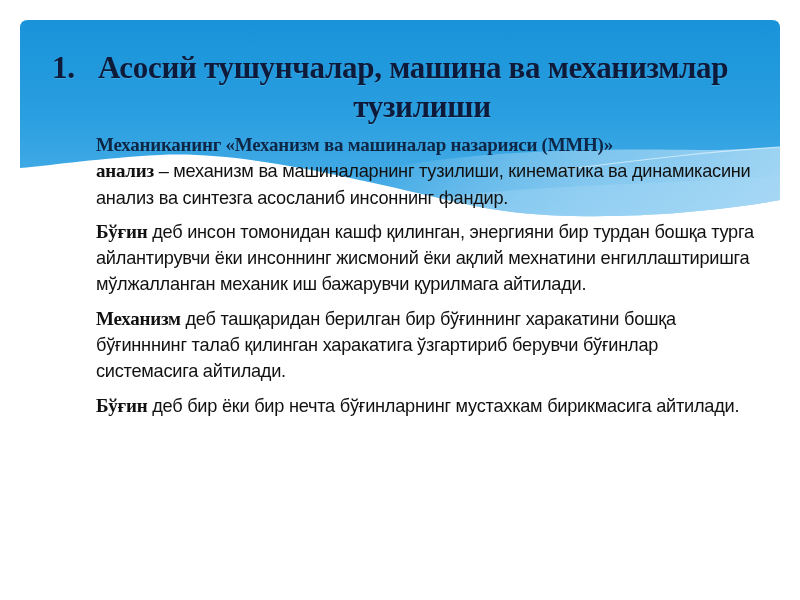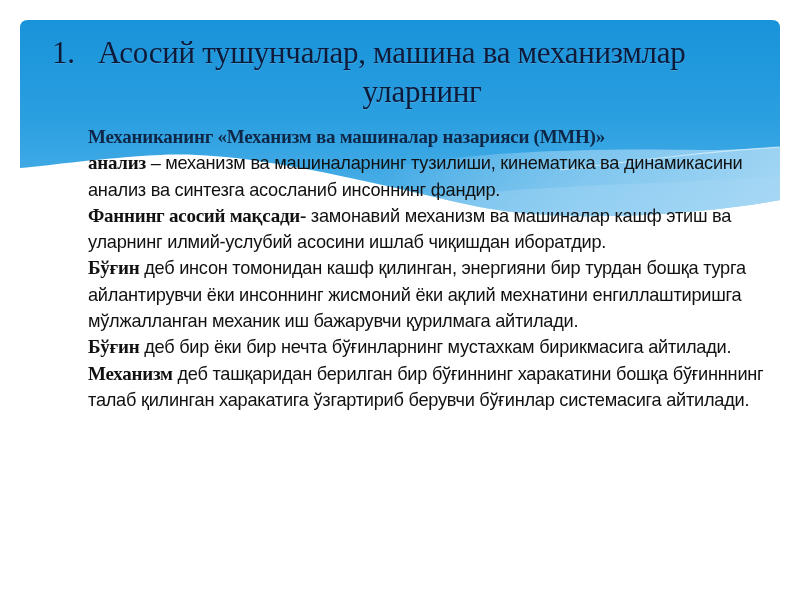--- a/index.html
+++ b/index.html
@@ -27,24 +27,24 @@
     .content {
       position: absolute;
       left: 0;
       top: 0;
       width: 800px;
       height: 600px;
     }
     .title {
       position: absolute;
       left: 44px;
-      top: 33px;
+      top: 48px;
       width: 720px;
       font-family: "Liberation Serif", "DejaVu Serif", serif;
-      font-weight: normal;
+      font-weight: bold;
       font-size: 31px;
       line-height: 39px;
       color: #0d1a3a;
       letter-spacing: -0.3px;
       text-shadow: 0 1px 1px rgba(255,255,255,0.15);
     }
     .title .num {
       display: inline-block;
       width: 46px;
       text-align: left;
@@ -60,21 +60,21 @@
       left: 88px;
       top: 124px;
       width: 680px;
       font-family: "Liberation Sans", "DejaVu Sans", sans-serif;
       font-size: 18.2px;
       line-height: 26.3px;
       color: #111111;
       letter-spacing: -0.25px;
     }
     .body p {
-      margin: 0;
+      margin: 8px;
     }
     .b {
       font-family: "Liberation Serif", "DejaVu Serif", serif;
       font-weight: bold;
       font-size: 19px;
     }
     .lead {
       color: #0f2747;
     }
   </style>
@@ -105,36 +105,33 @@
       <path d="M380,170 C470,150 600,148 700,150 C740,150 770,148 800,146 L800,260 L380,260 Z" fill="url(#hazeGrad)"></path>
       <path d="M560,170 C640,160 720,150 800,146" stroke="#d8effc" stroke-width="1.2" fill="none" opacity="0.8"></path>
       <path d="M420,200 C520,185 650,185 800,175 L800,260 L420,260 Z" fill="#a8daf5" opacity="0.35"></path>
     </g>
   </svg>
 
   <div class="content">
 
     <div class="title">
       <span class="num">1.</span><span>Асосий тушунчалар, машина ва механизмлар</span>
-      <span class="line2">уларнинг</span>
+      <span class="line2">тузилиши</span>
     </div>
 
     <div class="body">
       <p>
         <span class="b lead">Механиканинг «Механизм ва машиналар назарияси (ММН)»</span><br>
         <span class="b">анализ</span><span> – механизм ва машиналарнинг тузилиши, кинематика ва динамикасини анализ ва синтезга асосланиб инсоннинг фандир.</span>
       </p>
       <p>
-        <span class="b">Фаннинг асосий мақсади-</span><span> замонавий механизм ва машиналар кашф этиш ва уларнинг илмий-услубий асосини ишлаб чиқишдан иборатдир.</span>
-      </p>
-      <p>
         <span class="b">Бўғин</span><span> деб инсон томонидан кашф қилинган, энергияни бир турдан бошқа турга айлантирувчи ёки инсоннинг жисмоний ёки ақлий мехнатини енгиллаштиришга мўлжалланган механик иш бажарувчи  қурилмага айтилади.</span>
       </p>
       <p>
-        <span class="b">Бўғин</span><span> деб бир ёки бир нечта бўғинларнинг мустахкам бирикмасига айтилади.</span>
+        <span class="b">Механизм</span><span> деб ташқаридан берилган бир бўғиннинг харакатини бошқа бўғинннинг талаб қилинган харакатига ўзгартириб берувчи бўғинлар системасига айтилади.</span>
       </p>
       <p>
-        <span class="b">Механизм</span><span> деб ташқаридан берилган бир бўғиннинг харакатини бошқа бўғинннинг талаб қилинган харакатига ўзгартириб берувчи бўғинлар системасига айтилади.</span>
+        <span class="b">Бўғин</span><span> деб бир ёки бир нечта бўғинларнинг мустахкам бирикмасига айтилади.</span>
       </p>
     </div>
 
   </div>
 </div>
 
 </body></html>

